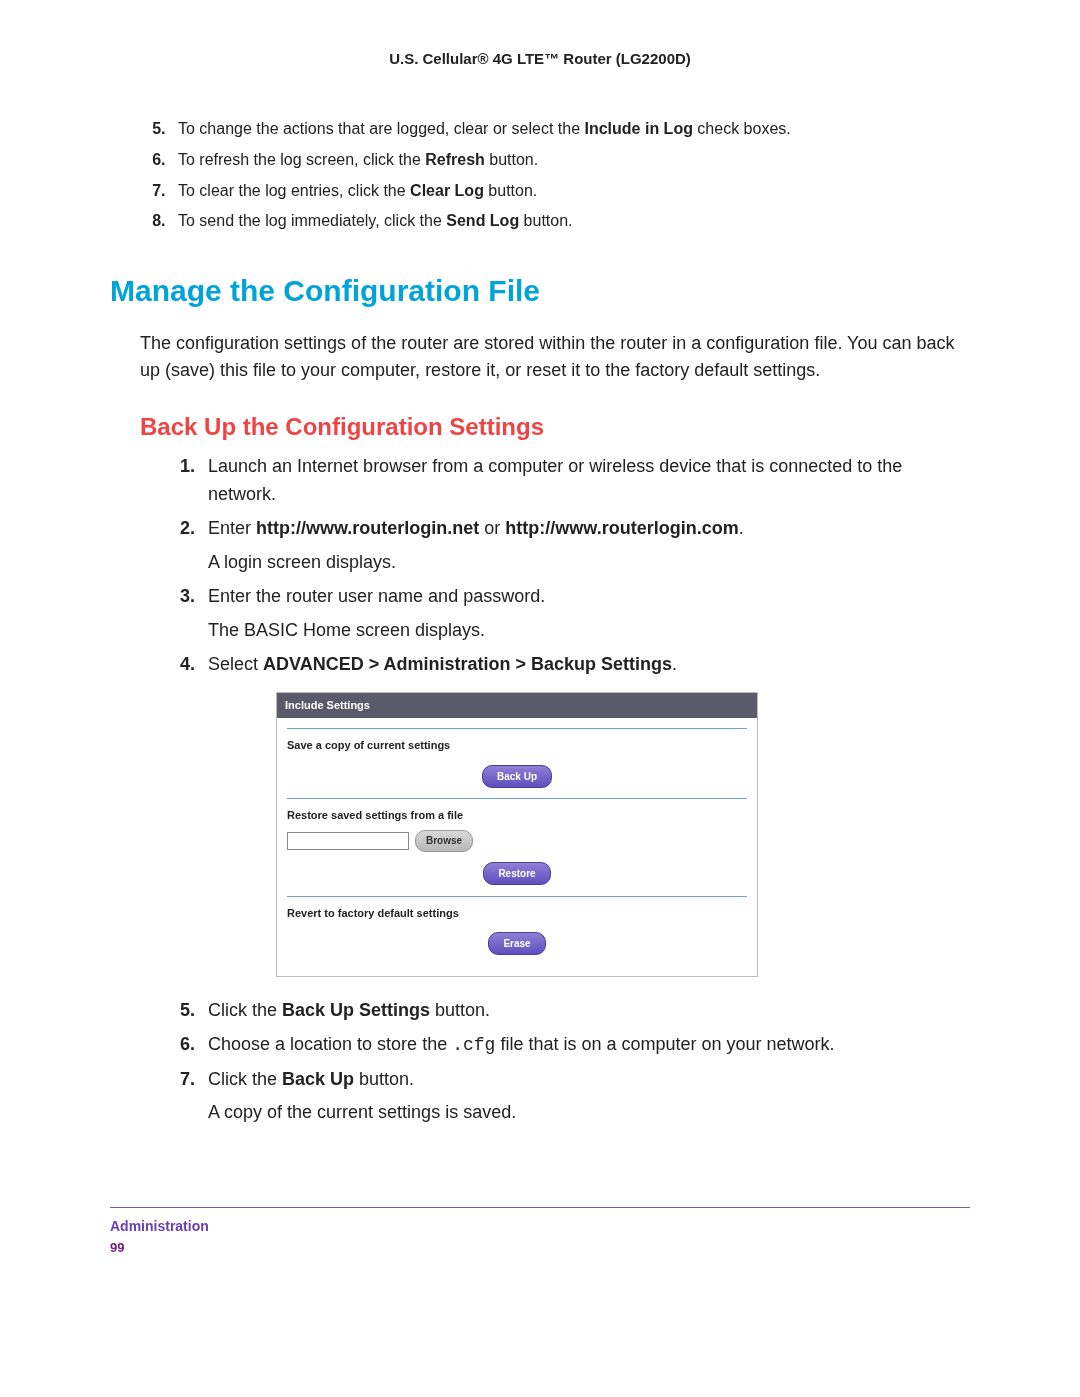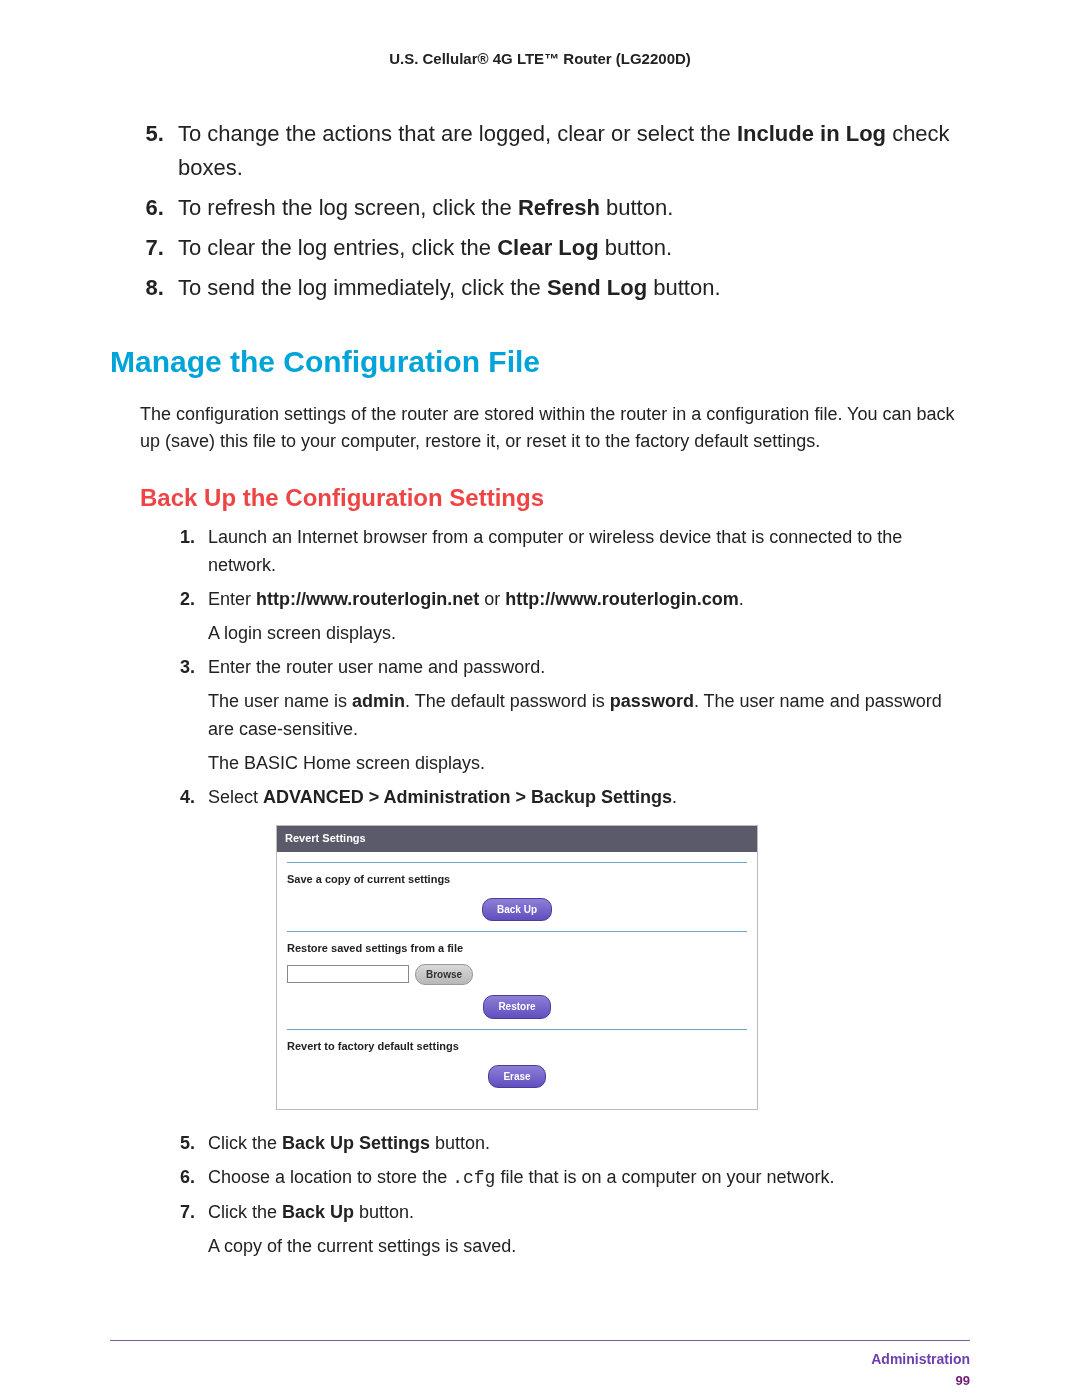--- a/index.html
+++ b/index.html
@@ -19,21 +19,21 @@
   }
   .doc-header {
     text-align: center;
     font-weight: bold;
     font-size: 15px;
     margin-bottom: 50px;
   }
   ol.top-steps {
     margin: 10px 0 40px 0;
     padding: 0 0 0 60px;
-    font-size: 22px;
+    font-size: 16px;
     line-height: 1.55;
   }
   ol.top-steps > li {
     margin-bottom: 6px;
     padding-left: 8px;
   }
   ol.top-steps > li::marker,
   ol.inner-steps > li::marker {
     font-weight: bold;
   }
@@ -145,21 +145,21 @@
     width: 120px;
     height: 16px;
     border: 1px solid #888;
     background: #fff;
   }
 
   .footer-line {
     border-top: 1px solid #7a5aa3;
     margin-top: 80px;
     padding-top: 10px;
-    text-align: right;
+    text-align: left;
   }
   .footer-cat {
     color: #6a3fb0;
     font-weight: bold;
     font-size: 14px;
     margin-bottom: 6px;
   }
   .footer-page {
     color: #701a75;
     font-weight: bold;
@@ -198,31 +198,28 @@
   <ol class="inner-steps">
     <li>
       <span>Launch an Internet browser from a computer or wireless device that is connected to the network.</span>
     </li>
     <li>
       <span>Enter </span><b>http://www.routerlogin.net</b><span> or </span><b>http://www.routerlogin.com</b><span>.</span>
       <p>A login screen displays.</p>
     </li>
     <li>
       <span>Enter the router user name and password.</span>
-      <p>
-        <span>The user name is </span><b>admin</b><span>. The default password is </span><b>password</b><span>. The user name and password are case-sensitive.</span>
-      </p>
       <p>The BASIC Home screen displays.</p>
     </li>
     <li>
       <span>Select </span><b>ADVANCED &gt; Administration &gt; Backup Settings</b><span>.</span>
 
       
       <div class="panel-wrap">
-        <div class="panel-title">Revert Settings</div>
+        <div class="panel-title">Include Settings</div>
         <div class="panel-body">
           <div class="panel-sep"></div>
           <div class="panel-label">Save a copy of current settings</div>
           <div class="panel-row-center">
             <span class="pbtn">Back Up</span>
           </div>
           <div class="panel-sep"></div>
           <div class="panel-label">Restore saved settings from a file</div>
           <div class="file-row">
             <span class="file-input-fake"></span>

